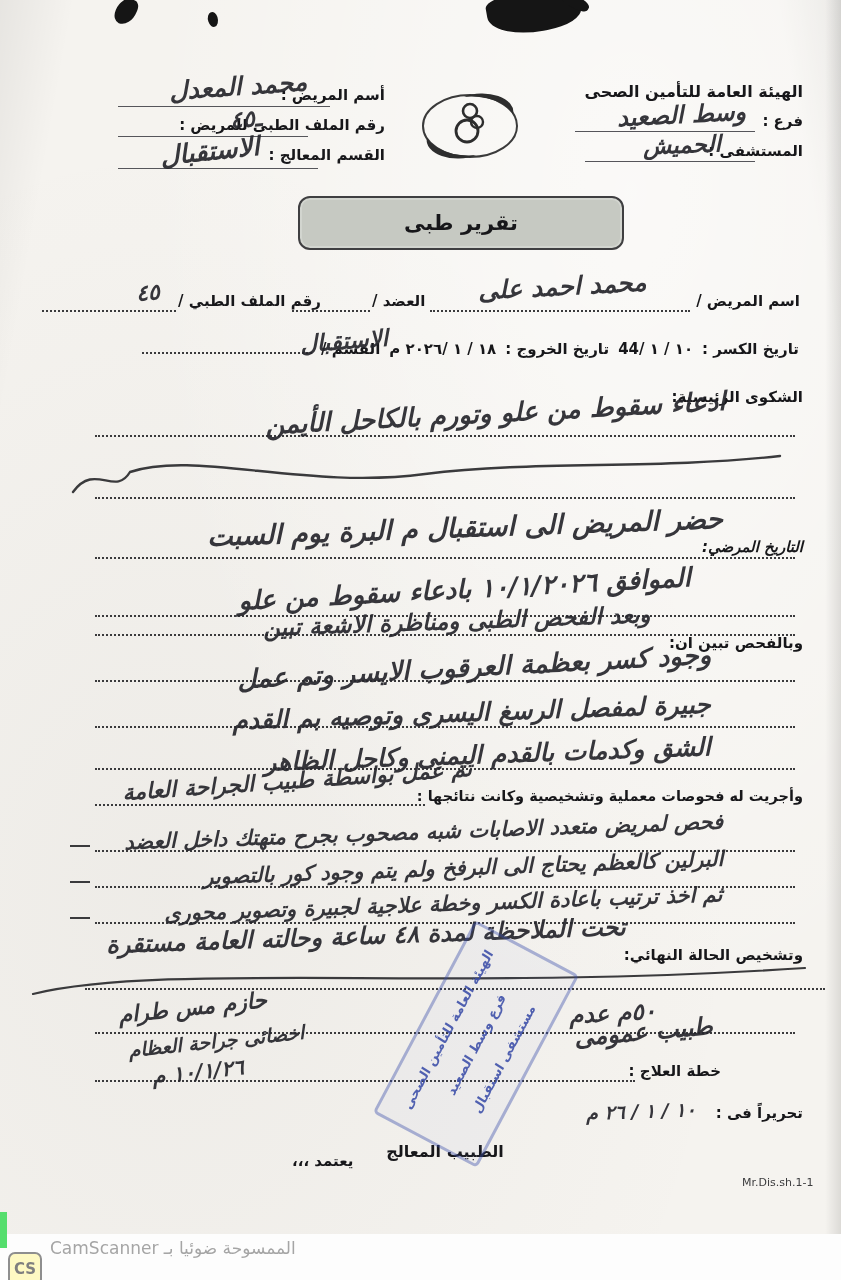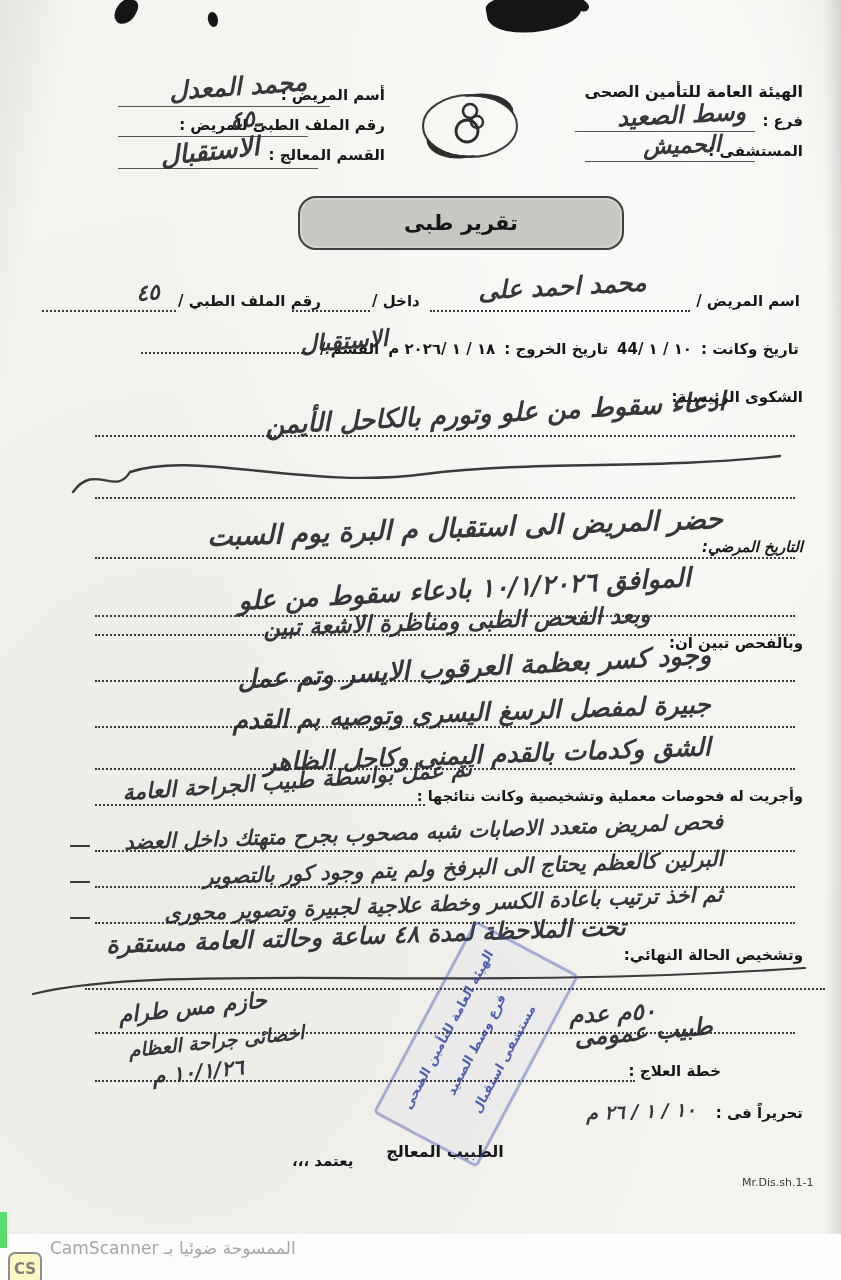--- a/index.html
+++ b/index.html
@@ -16,21 +16,21 @@
     color:#1e1e20;
   }
   .page::after{content:"";position:absolute;right:0;top:0;width:16px;height:100%;
     background:linear-gradient(to left,rgba(0,0,0,.10),rgba(0,0,0,0));pointer-events:none;}
   .lbl{position:absolute;font-weight:bold;font-size:15px;color:#17171a;white-space:nowrap;z-index:3;}
   .hw{position:absolute;font-style:italic;font-weight:bold;color:#26262c;white-space:nowrap;z-index:4;letter-spacing:.4px;opacity:.92;}
   .dotline{position:absolute;border-bottom:2px dotted #3a3a3c;z-index:1;}
   .sline{position:absolute;border-bottom:1.5px solid #55555a;z-index:1;}
   .dash{position:absolute;width:20px;border-bottom:2.5px solid #3a3a3c;z-index:2;}
   .titlebox{position:absolute;top:196px;left:298px;width:322px;height:50px;background:#c6c9c2;
-    border:2px solid #3f3f41;border-radius:18px;display:flex;align-items:center;justify-content:center;
+    border:2px solid #3f3f41;border-radius:12px;display:flex;align-items:center;justify-content:center;
     font-weight:bold;font-size:21px;color:#17171a;box-shadow:inset 0 0 0 2px rgba(255,255,255,.22);z-index:2;}
   .blob{position:absolute;background:#151515;z-index:6;}
   .dates{position:absolute;top:338px;right:42px;display:flex;align-items:baseline;gap:9px;z-index:3;}
   .dates b{font-size:15px;color:#17171a;white-space:nowrap;}
   .dates .leader{width:170px;border-bottom:2px dotted #3a3a3c;height:14px;}
   .stamp{position:absolute;left:367px;top:985px;width:212px;height:112px;transform:rotate(-62deg);
     border:3px solid rgba(58,77,168,.45);border-radius:5px;display:flex;flex-direction:column;
     justify-content:space-evenly;align-items:center;color:#3a4da8;font-weight:bold;opacity:.88;
     background:rgba(120,140,220,.05);z-index:5;}
   .stamp div{white-space:nowrap;font-size:13px;transform:skewX(-5deg);}
@@ -81,28 +81,28 @@
   <div class="sline" style="top:136px;left:118px;width:190px;"></div>
   <div class="lbl" style="top:146px;right:456px;">القسم المعالج :</div>
   <div class="hw" style="top:136px;left:160px;font-size:26px;transform:rotate(-6deg);">الاستقبال</div>
   <div class="sline" style="top:168px;left:118px;width:200px;"></div>
 
   <div class="titlebox">تقرير طبى</div>
 
   <div class="lbl" style="top:292px;right:41px;">اسم المريض /</div>
   <div class="dotline" style="top:310px;left:430px;width:260px;"></div>
   <div class="hw" style="top:272px;left:478px;font-size:25px;transform:rotate(-3deg);">محمد احمد على</div>
-  <div class="lbl" style="top:292px;left:372px;">داخل /</div>
+  <div class="lbl" style="top:292px;left:372px;">العضد /</div>
   <div class="dotline" style="top:310px;left:292px;width:78px;"></div>
   <div class="lbl" style="top:292px;left:178px;">رقم الملف الطبي /</div>
   <div class="dotline" style="top:310px;left:42px;width:134px;"></div>
   <div class="hw" style="top:280px;left:136px;font-size:22px;transform:rotate(-5deg);">٤٥</div>
 
   <div class="dates">
-    <b>تاريخ وكانت :</b>
+    <b>تاريخ الكسر :</b>
     <b>١٠ / ١ /44</b>
     <b>تاريخ الخروج :</b>
     <b>١٨ / ١ /٢٠٢٦ م</b>
     <b>القسم /</b>
     <div class="leader"></div>
   </div>
   <div class="hw" style="top:328px;left:300px;font-size:23px;transform:rotate(-4deg);">الاستقبال</div>
 
   <div class="lbl" style="top:388px;right:38px;">الشكوى الرئيسية:</div>
   <div class="hw" style="top:398px;right:115px;font-size:26px;transform:rotate(-3deg);">ادعاء سقوط من علو وتورم بالكاحل الأيمن</div>

